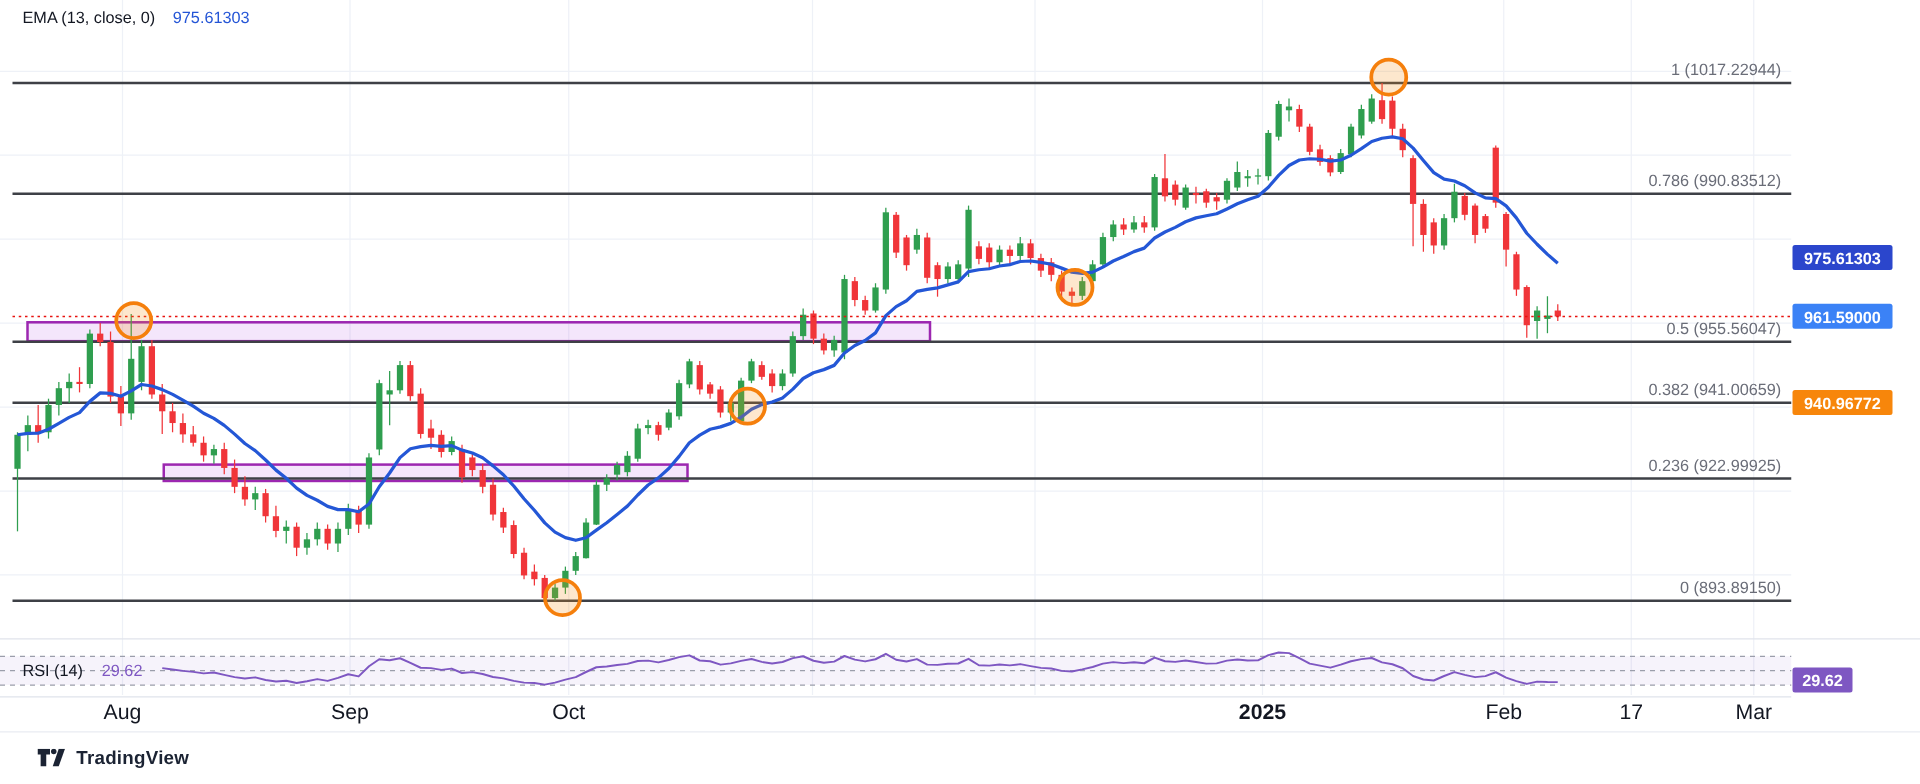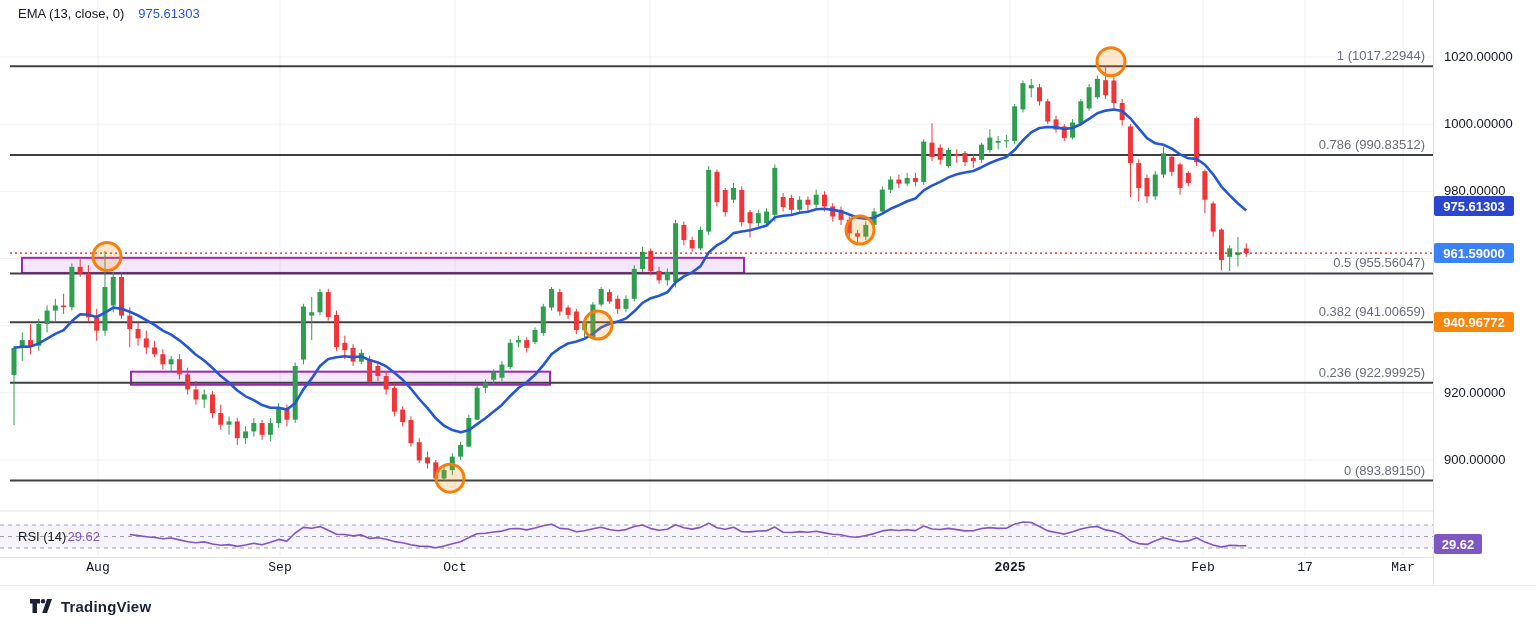--- a/index.html
+++ b/index.html
@@ -3,27 +3,27 @@
 <meta charset="utf-8">
 <style>
   html,body{margin:0;padding:0;background:#fff;font-family:"Liberation Sans",sans-serif;}
   .stage{position:relative;width:1536px;height:627px;background:#fff;overflow:hidden;}
   #chart-svg{position:absolute;left:0;top:0;}
   .legend{position:absolute;left:18px;top:4px;z-index:5;font-size:13px;color:#131722;line-height:19px;}
   .legend .row{display:flex;gap:14px;white-space:nowrap;}
   .red-txt{color:#e8120f;}
   .blue-txt{color:#2455d6;}
   .purple-txt{color:#7e57c2;}
-  .rsi-legend{position:absolute;left:18px;top:529px;z-index:5;font-size:13px;color:#131722;display:flex;gap:1px;}
+  .rsi-legend{position:absolute;left:18px;top:529px;z-index:5;font-size:13px;color:#131722;display:flex;gap:15px;}
   #price-axis{position:absolute;left:1433px;top:0;width:103px;height:585px;border-left:1px solid #e0e3eb;background:#fff;z-index:4;}
   .tick{position:absolute;left:10px;font-size:13px;color:#131722;white-space:nowrap;}
   .badge{position:absolute;left:1434px;width:80px;height:20px;z-index:6;border-radius:2px;color:#fff;font-size:13px;font-weight:700;display:flex;align-items:center;justify-content:center;white-space:nowrap;}
   .badge.small{width:48px;}
   #time-axis{position:absolute;left:0;top:557px;width:1433px;height:28px;border-top:1px solid #e0e3eb;background:#fff;z-index:4;}
-  .month{position:absolute;top:2px;transform:translateX(-50%);font-size:13px;color:#131722;font-family:Liberation Mono, monospace;}
+  .month{position:absolute;top:2px;transform:translateX(-50%);font-size:17px;color:#131722;}
   .month.bold{font-weight:700;}
   .footer{position:absolute;left:0;top:585px;width:1536px;height:42px;background:#fff;border-top:1px solid #e9ecf2;z-index:5;display:flex;align-items:center;padding-left:30px;box-sizing:border-box;}
   .brand-text{font-size:15px;font-weight:600;color:#1b2333;margin-left:7px;letter-spacing:.2px;}
 </style>
 </head>
 <body>
 
 <div class="stage">
 
   <svg id="chart-svg" width="1536" height="627">
@@ -377,27 +377,20 @@
       <span>EMA (13, close, 0)</span>
       <span class="blue-txt">975.61303</span>
     </div>
   </div>
 
   <div class="rsi-legend">
     <span>RSI (14)</span>
     <span class="purple-txt">29.62</span>
   </div>
 
-  <div id="price-axis">
-      <div class="tick" style="top: 49px;">1020.00000</div>
-      <div class="tick" style="top: 116.166px;">1000.00000</div>
-      <div class="tick" style="top: 183.332px;">980.00000</div>
-      <div class="tick" style="top: 384.83px;">920.00000</div>
-      <div class="tick" style="top: 451.996px;">900.00000</div>
-    </div>
   <div id="time-axis">
       <div class="month" style="left: 98px;">Aug</div>
       <div class="month" style="left: 280px;">Sep</div>
       <div class="month" style="left: 455px;">Oct</div>
       <div class="month" style="left: 650px; margin-top: 32px;">Nov</div>
       <div class="month" style="left: 828px; margin-top: 48px;">Dec</div>
       <div class="month bold" style="left: 1010px;">2025</div>
       <div class="month" style="left: 1203px;">Feb</div>
       <div class="month" style="left: 1305px;">17</div>
       <div class="month" style="left: 1403px;">Mar</div>

